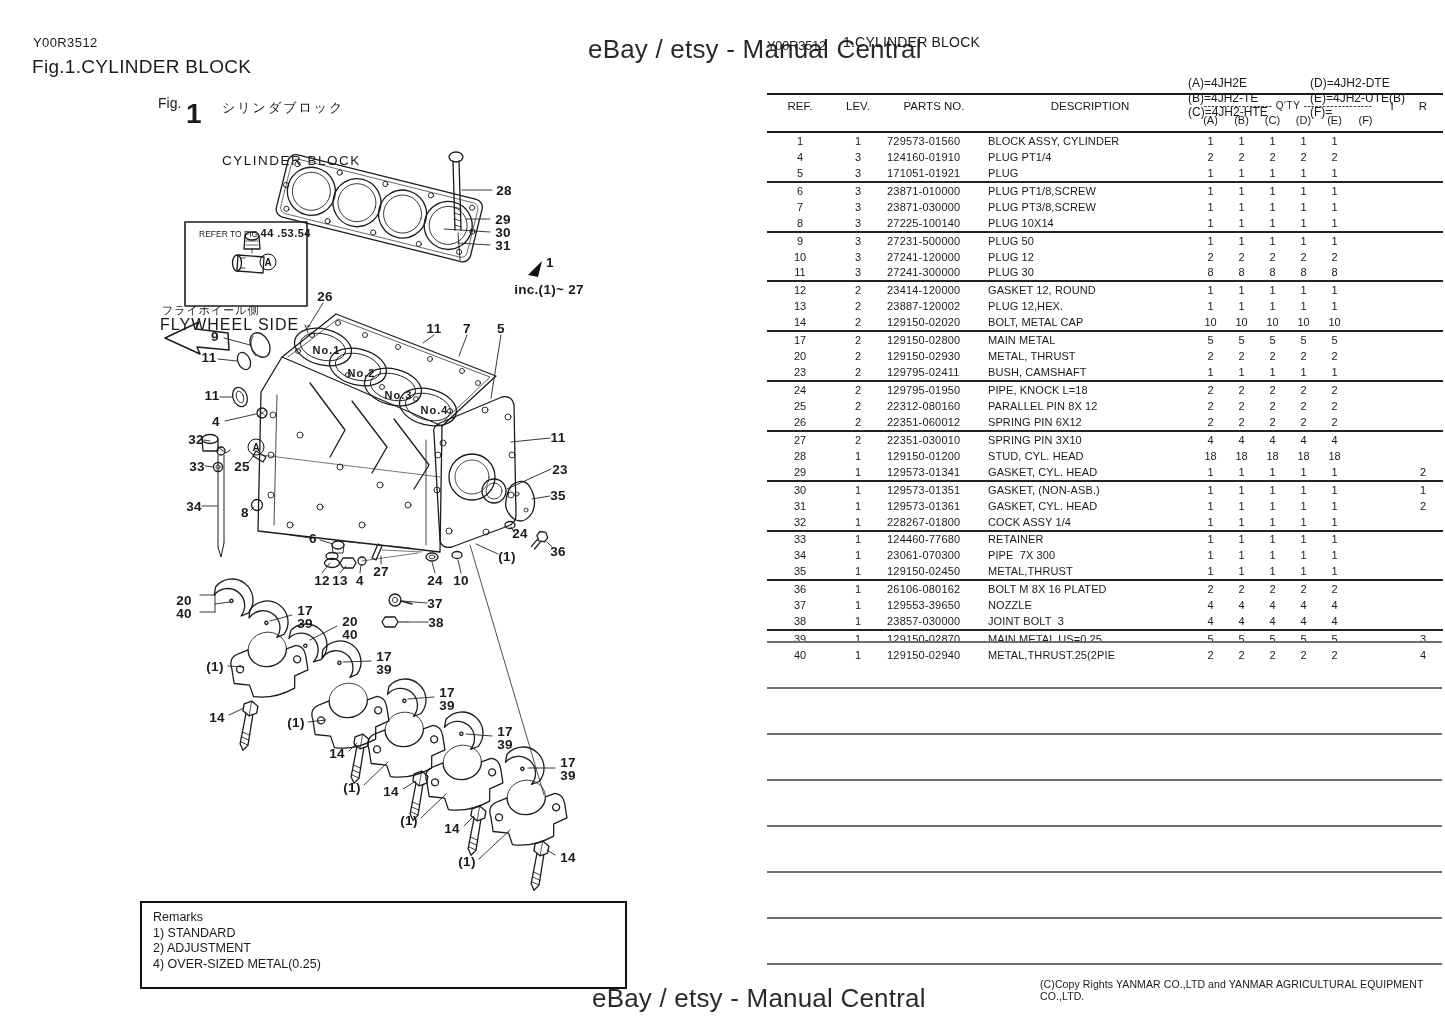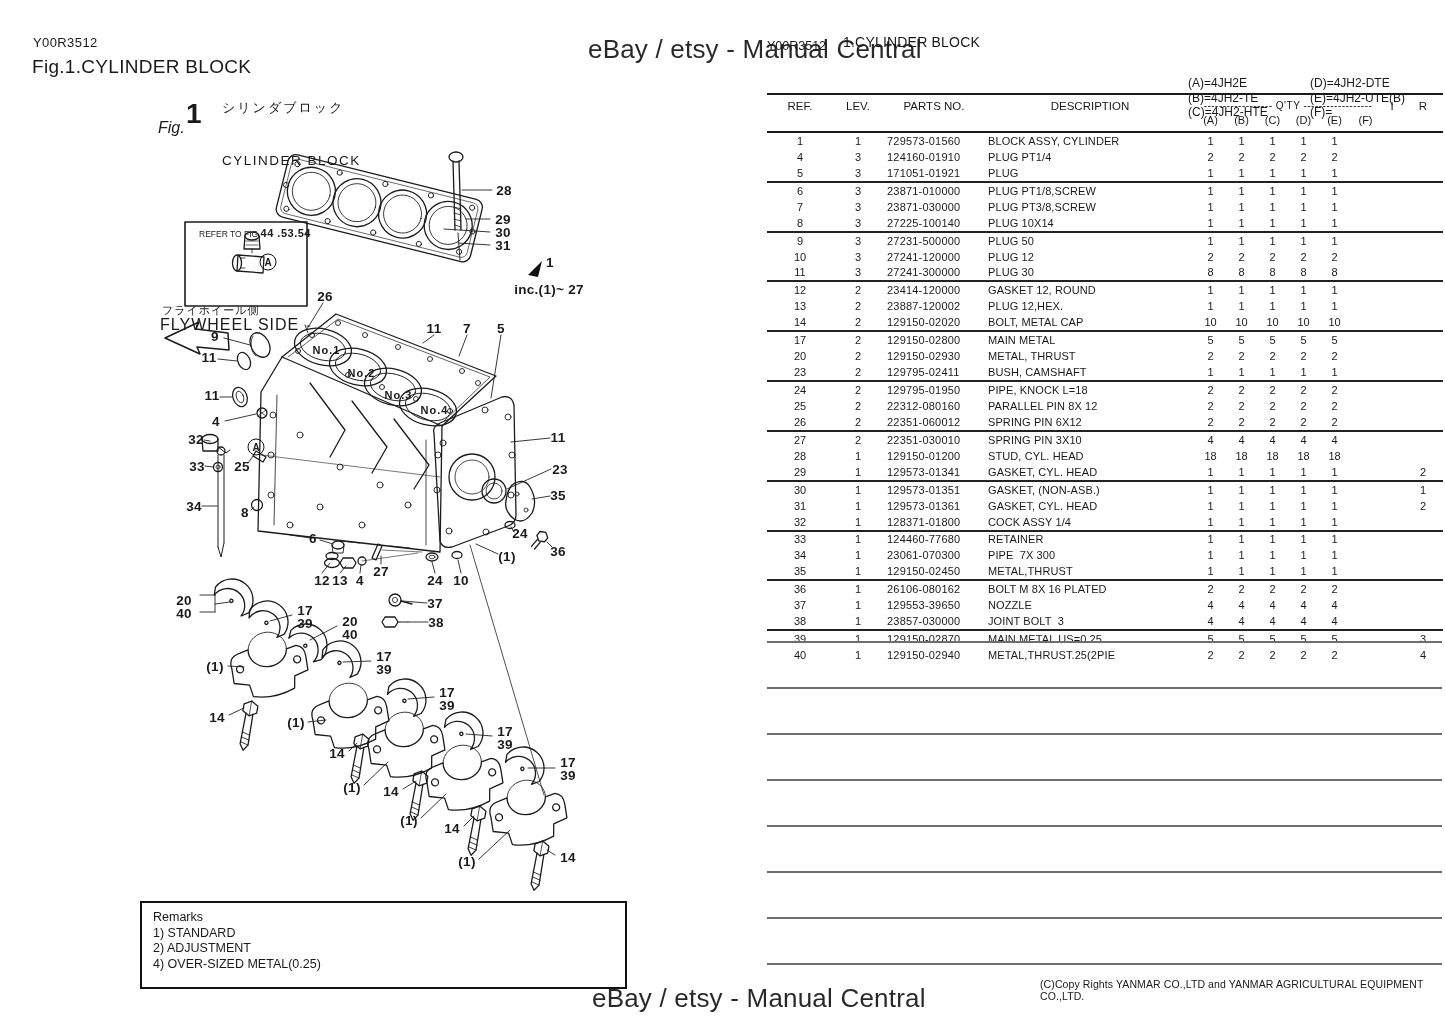--- a/index.html
+++ b/index.html
@@ -15,21 +15,21 @@
   .wm-top{left:588px;top:34px;}
   .wm-bottom{left:592px;top:983px;}
   .hdr-code{left:767px;top:39px;font-size:12.5px;}
   .hdr-title{left:843px;top:34px;font-size:14px;letter-spacing:.2px;}
   .legend{top:47px;font-size:12px;line-height:14.5px;white-space:pre;}
   .legend-left{left:1188px;}
   .legend-right{left:1310px;}
   .copyright{left:1040px;top:978px;font-size:10.5px;letter-spacing:.1px;}
 
   
-  .fig-label{left:158px;top:119px;font-size:16px;font-style:italic;}
+  .fig-label{left:158px;top:95px;font-size:14px;}
   .fig-number{left:186px;top:98px;font-size:28px;font-weight:bold;}
   .fig-title-jp{left:222px;top:99px;font-size:13px;letter-spacing:2px;}
   .fig-title-en{left:222px;top:118px;font-size:13.5px;letter-spacing:1.5px;margin-top:35px;}
   .flywheel-jp{left:162px;top:303px;font-size:11px;letter-spacing:1px;}
   .flywheel-en{left:160px;top:316px;font-size:16px;letter-spacing:1px;}
   .inset-caption{left:199px;top:227px;font-size:8.5px;white-space:nowrap;}
   .inset-caption b{font-size:11px;letter-spacing:.5px;}
 
   
   .callout{position:absolute;transform:translate(-50%,-50%);font-size:13.5px;font-weight:600;
@@ -746,21 +746,21 @@
         <span class="t-q">1</span>
         <span class="t-q">1</span>
         <span class="t-q"></span>
         <span class="t-i"></span>
         <span class="t-r">2</span>
       </div>
 
       <div class="trow sep">
         <span class="t-ref">32</span>
         <span class="t-lev">1</span>
-        <span class="t-part">128371-01800</span>
+        <span class="t-part">228267-01800</span>
         <span class="t-desc">COCK ASSY 1/4</span>
         <span class="t-q">1</span>
         <span class="t-q">1</span>
         <span class="t-q">1</span>
         <span class="t-q">1</span>
         <span class="t-q">1</span>
         <span class="t-q"></span>
         <span class="t-i"></span>
         <span class="t-r"></span>
       </div>

